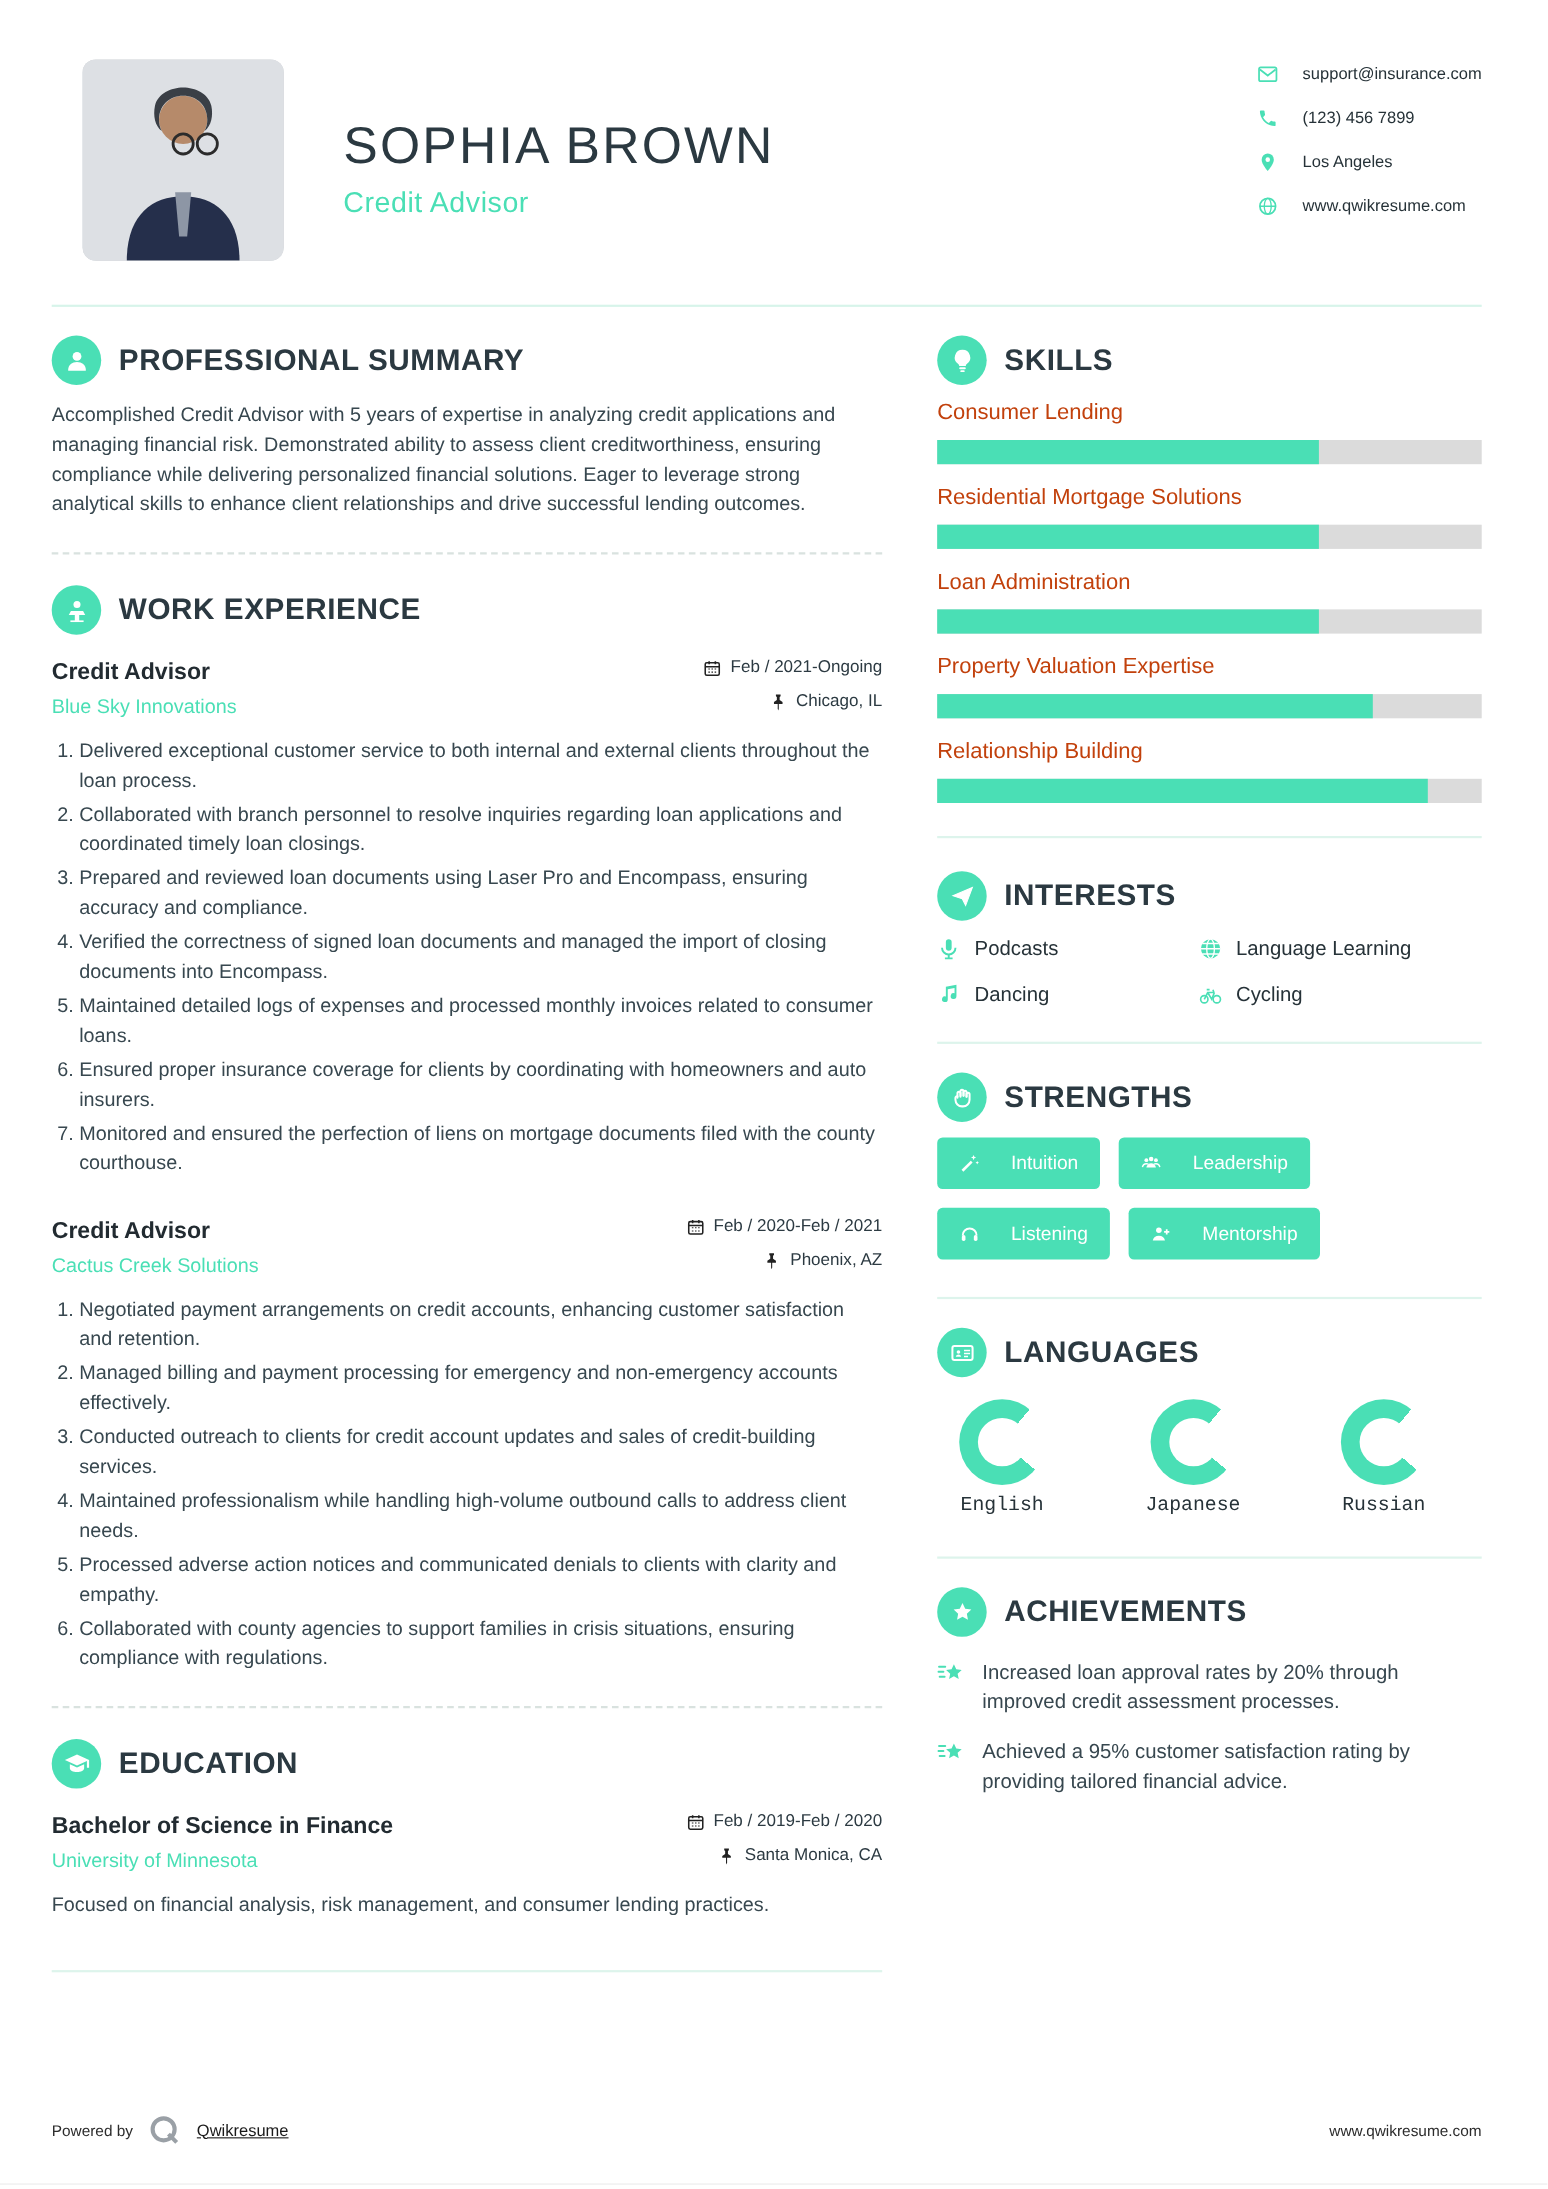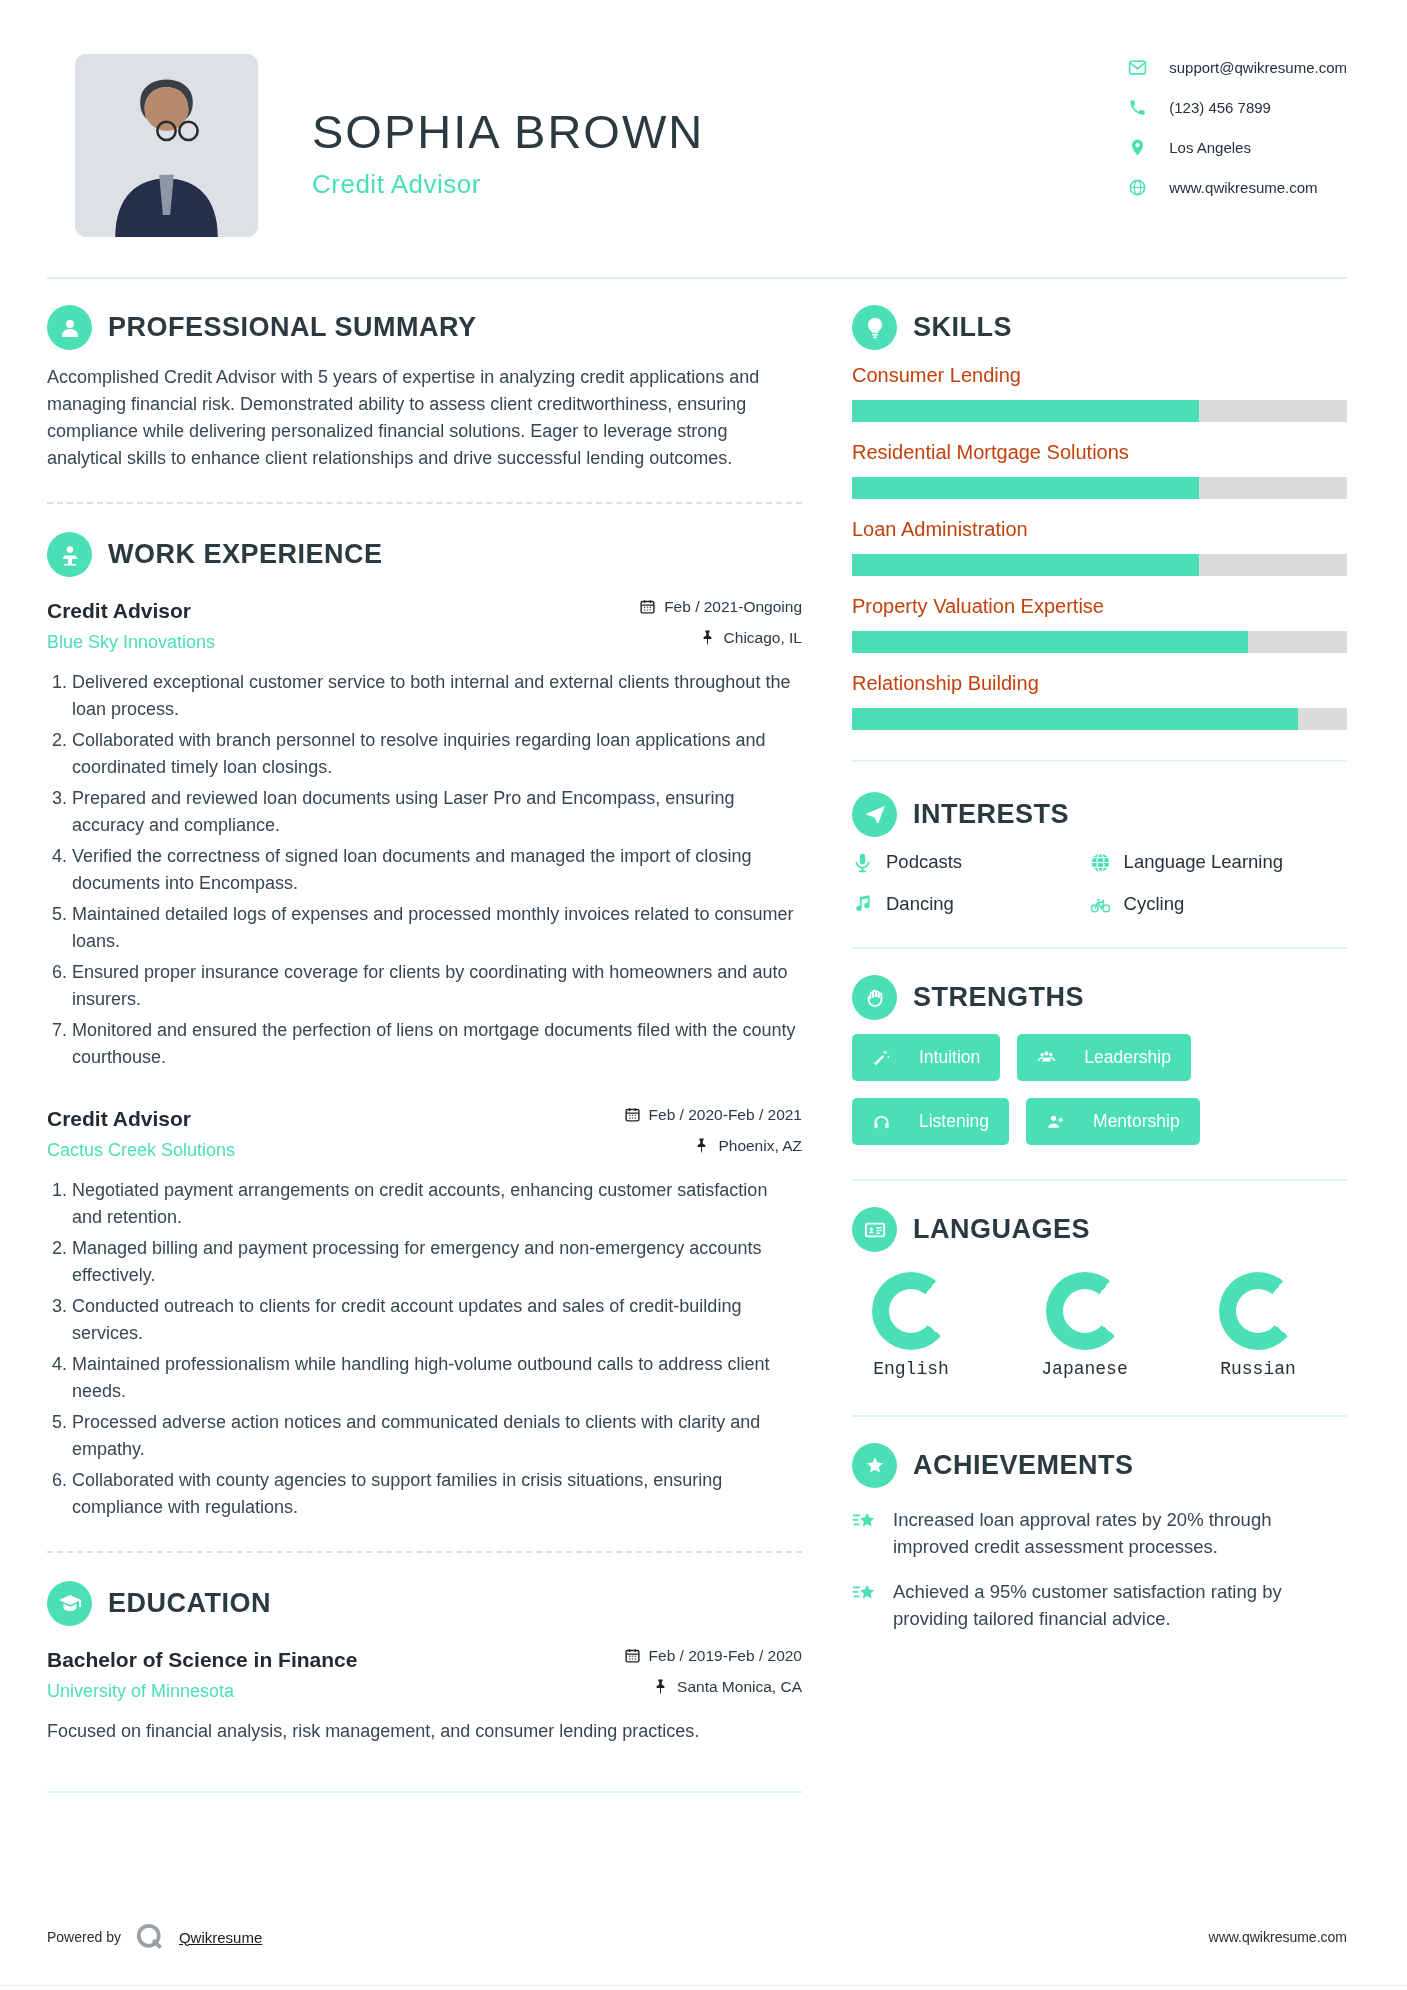--- a/index.html
+++ b/index.html
@@ -33,21 +33,21 @@
 
   .summary-text { font-size:18px; color:var(--body); line-height:27px; margin-top:10px; }
 
   .divider-dashed { border:none; border-top:2px dashed #d9e2df; margin:30px 0 28px; }
   .divider-pale { border:none; border-top:2px solid #ddf4ec; }
 
   
   .job { margin-top:6px; margin-bottom:24px; }
   .job-row { display:flex; justify-content:space-between; align-items:center; }
   .job-title { font-size:21px; font-weight:bold; color:#222b31; margin-top:8px; }
-  .meta { display:flex; align-items:flex-start; gap:8px; color:#2c3a42; font-size:15.5px; }
+  .meta { display:flex; align-items:flex-end; gap:8px; color:#2c3a42; font-size:15.5px; }
   .meta .micon { width:17px; height:17px; color:#222; }
   .company { font-size:18px; color:var(--accent); margin-top:9px; }
   .job ol { margin:16px 0 0 0; padding-left:25px; }
   .job ol li, .summary-text { -webkit-font-smoothing:antialiased; }
   .job ol li { font-size:18px; color:var(--body); line-height:27px; margin-bottom:4px; }
   .edu-desc { font-size:18px; color:var(--body); line-height:27px; margin-top:16px; }
 
   
   .skill { margin-bottom:19px; }
   .skill-label { font-size:20px; color:#c2410c; margin-bottom:13px; }
@@ -108,21 +108,21 @@
     <div class="idblock">
       <div class="name">SOPHIA BROWN</div>
       <div class="role">Credit Advisor</div>
     </div>
     <div class="contact">
       <div class="crow">
         <svg class="cicon" viewBox="0 0 24 24" fill="none" stroke="currentColor" stroke-width="2">
             <rect x="2" y="4" width="20" height="16" rx="2"></rect>
             <path d="M3 6.5l9 7 9-7"></path>
           </svg>
-        <span class="ctext">support@qwikresume.com</span>
+        <span class="ctext">support@insurance.com</span>
       </div>
       <div class="crow">
         <svg class="cicon" viewBox="0 0 24 24" fill="currentColor">
             <path d="M6.6 10.8c1.5 2.9 3.8 5.2 6.7 6.7l2.2-2.2c.3-.3.7-.4 1-.2 1.1.4 2.3.6 3.5.6.6 0 1 .4 1 1V20c0 .6-.4 1-1 1C10.8 21 3 13.2 3 4c0-.6.4-1 1-1h3.3c.6 0 1 .4 1 1 0 1.2.2 2.4.6 3.5.1.3 0 .7-.2 1l-2.1 2.3z"></path>
           </svg>
         <span class="ctext">(123) 456 7899</span>
       </div>
       <div class="crow">
         <svg class="cicon" viewBox="0 0 24 24" fill="currentColor">
             <path d="M12 2a7 7 0 0 0-7 7c0 5.2 7 13 7 13s7-7.8 7-13a7 7 0 0 0-7-7z"></path>

